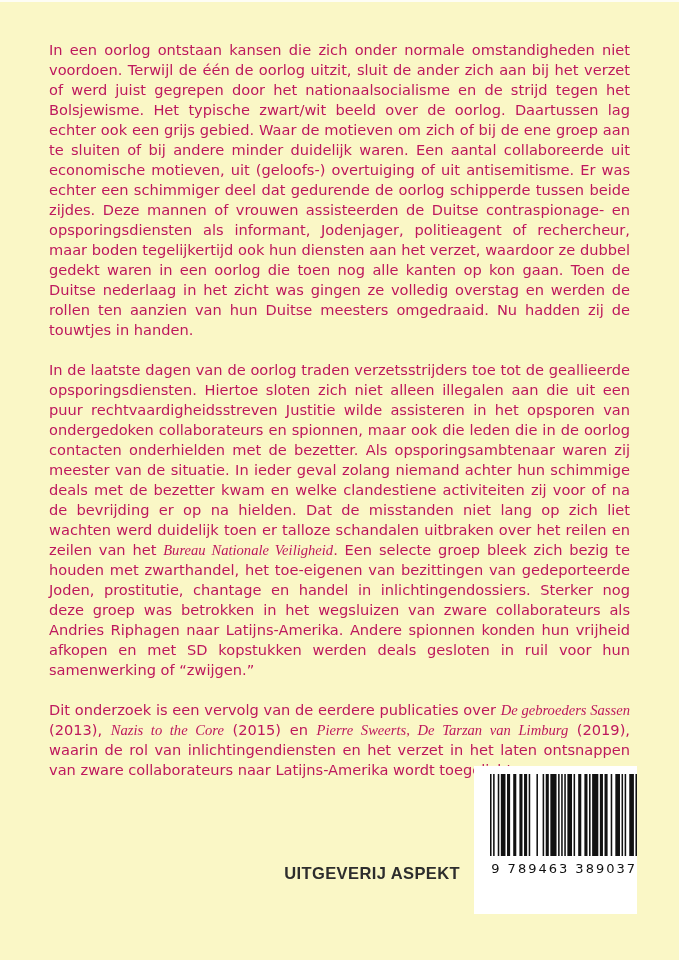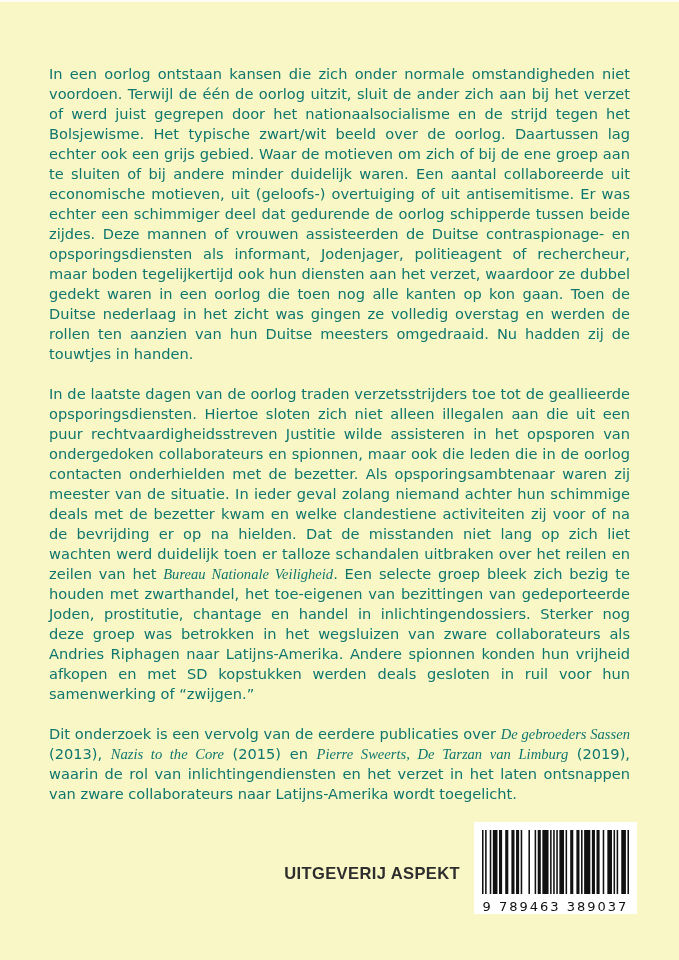--- a/index.html
+++ b/index.html
@@ -51,43 +51,43 @@
     letter-spacing: 0.4px;
     margin-bottom: 5px;
   }
   .pub-site {
     font-family: "DejaVu Sans", sans-serif;
     font-size: 14.5px;
   }
   .barcode-box {
     background: #ffffff;
     width: 163px;
-    height: 92px;
+    height: 148px;
     box-sizing: border-box;
     padding-top: 8px;
     display: flex;
     flex-direction: column;
-    align-items: center;
+    align-items: flex-end;
   }
   .bars { width: 147px; height: 82px; display: block; }
   .barcode-num {
     font-family: "DejaVu Sans", sans-serif;
     font-size: 13px;
     letter-spacing: 2px;
     color: #111111;
     margin-top: 5px;
     white-space: nowrap;
   }
 </style>
 </head>
 <body>
 
 <div class="cover" style="background: rgb(250, 247, 198);">
 
-  <div class="text-block" style="color: #0f766e; margin-top: 24px;">
+  <div class="text-block" style="color: #be185d;">
       <p class="para"><span>In een oorlog ontstaan kansen die zich onder normale omstandigheden niet voordoen. Terwijl de één de oorlog uitzit, sluit de ander zich aan bij het verzet of werd juist gegrepen door het nationaalsocialisme en de strijd tegen het Bolsjewisme. Het typische zwart/wit beeld over de oorlog. Daartussen lag echter ook een grijs gebied. Waar de motieven om zich of bij de ene groep aan te sluiten of bij andere minder duidelijk waren. Een aantal collaboreerde uit economische motieven, uit (geloofs-) overtuiging of uit antisemitisme. Er was echter een schimmiger deel dat gedurende de oorlog schipperde tussen beide zijdes. Deze mannen of vrouwen assisteerden de Duitse contraspionage- en opsporingsdiensten als informant, Jodenjager, politieagent of rechercheur, maar boden tegelijkertijd ook hun diensten aan het verzet, waardoor ze dubbel gedekt waren in een oorlog die toen nog alle kanten op kon gaan. Toen de Duitse nederlaag in het zicht was gingen ze volledig overstag en werden de rollen ten aanzien van hun Duitse meesters omgedraaid. Nu hadden zij de touwtjes in handen.</span></p>
       <p class="para"><span>In de laatste dagen van de oorlog traden verzetsstrijders toe tot de geallieerde opsporingsdiensten. Hiertoe sloten zich niet alleen illegalen aan die uit een puur rechtvaardigheidsstreven Justitie wilde assisteren in het opsporen van ondergedoken collaborateurs en spionnen, maar ook die leden die in de oorlog contacten onderhielden met de bezetter. Als opsporingsambtenaar waren zij meester van de situatie. In ieder geval zolang niemand achter hun schimmige deals met de bezetter kwam en welke clandestiene activiteiten zij voor of na de bevrijding er op na hielden. Dat de misstanden niet lang op zich liet wachten werd duidelijk toen er talloze schandalen uitbraken over het reilen en zeilen van het </span><i>Bureau Nationale Veiligheid</i><span>. Een selecte groep bleek zich bezig te houden met zwarthandel, het toe-eigenen van bezittingen van gedeporteerde Joden, prostitutie, chantage en handel in inlichtingendossiers. Sterker nog deze groep was betrokken in het wegsluizen van zware collaborateurs als Andries Riphagen naar Latijns-Amerika. Andere spionnen konden hun vrijheid afkopen en met SD kopstukken werden deals gesloten in ruil voor hun samenwerking of “zwijgen.”</span></p>
       <p class="para"><span>Dit onderzoek is een vervolg van de eerdere publicaties over </span><i>De gebroeders Sassen</i><span> (2013), </span><i>Nazis to the Core</i><span> (2015) en </span><i>Pierre Sweerts, De Tarzan van Limburg</i><span> (2019), waarin de rol van inlichtingendiensten en het verzet in het laten ontsnappen van zware collaborateurs naar Latijns-Amerika wordt toegelicht.</span></p>
     </div>
 
   <div class="bottom-row">
     <div class="publisher">
       <div class="pub-name">UITGEVERIJ ASPEKT</div>
     </div>
     <div class="barcode-box">

